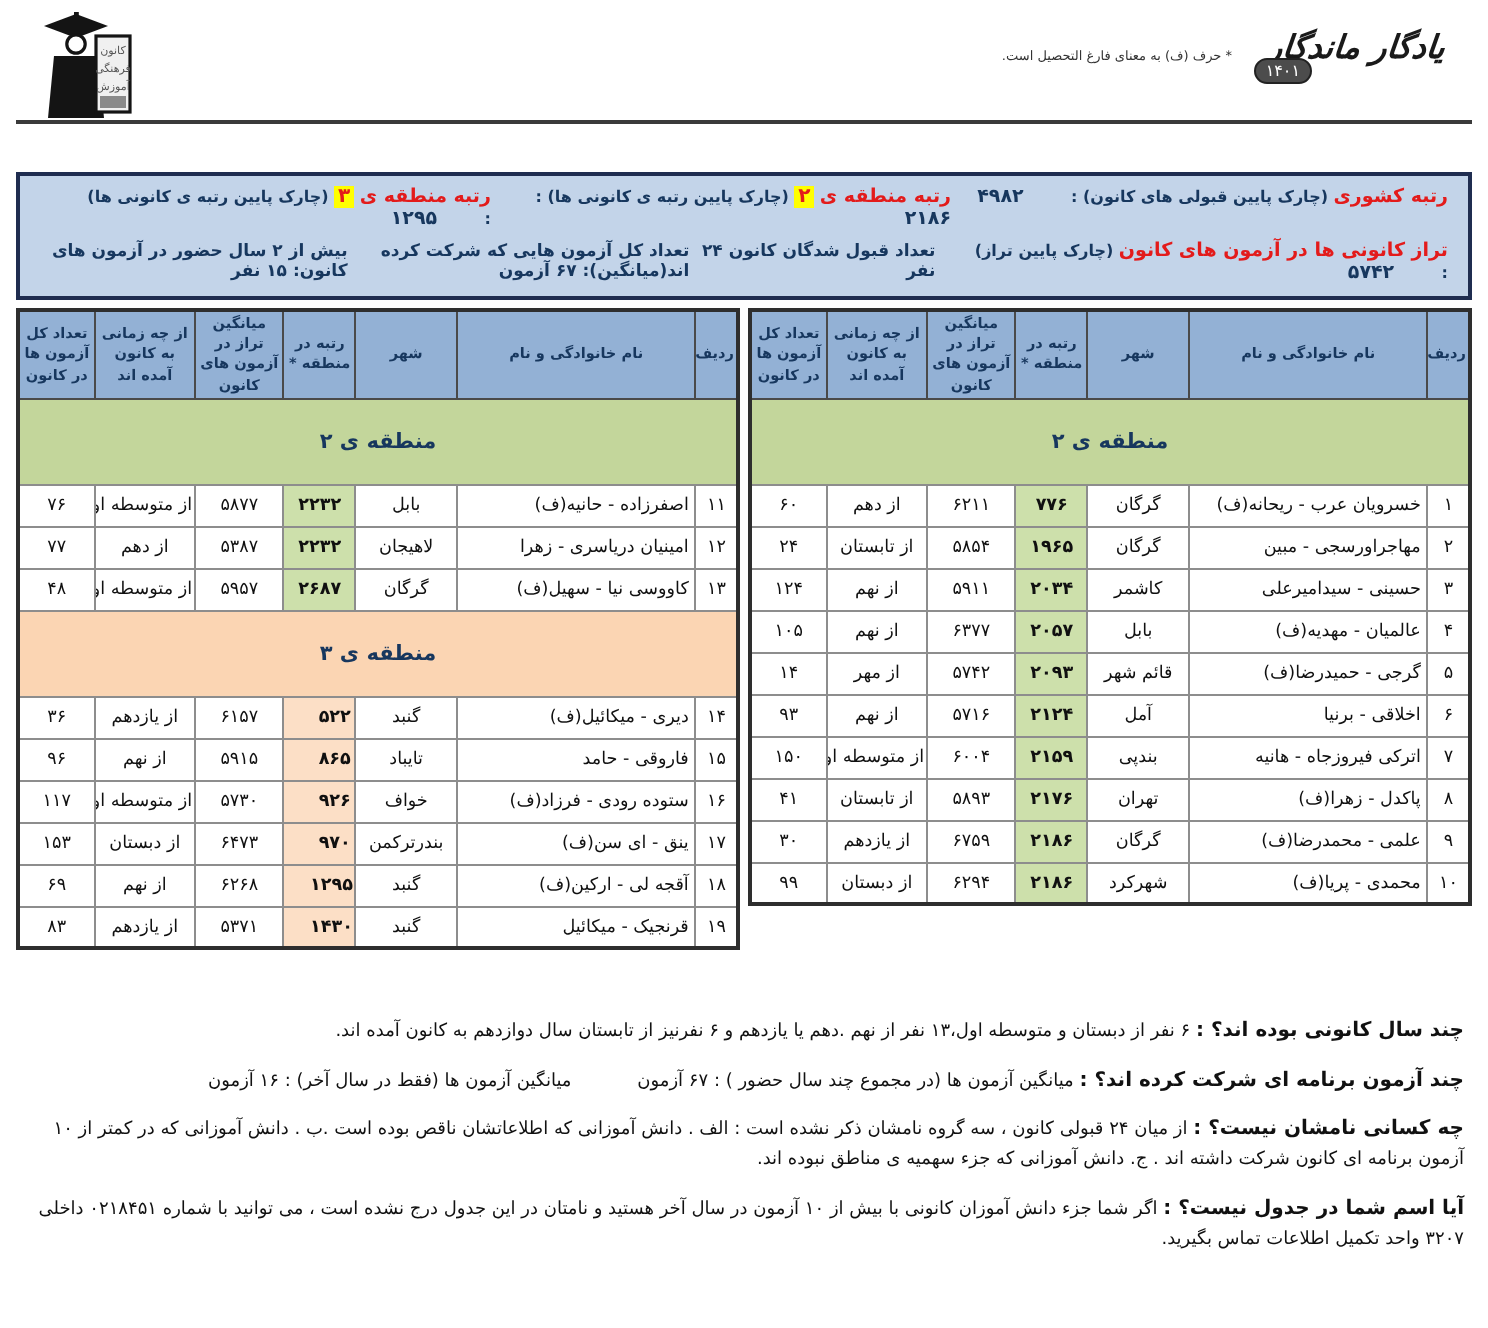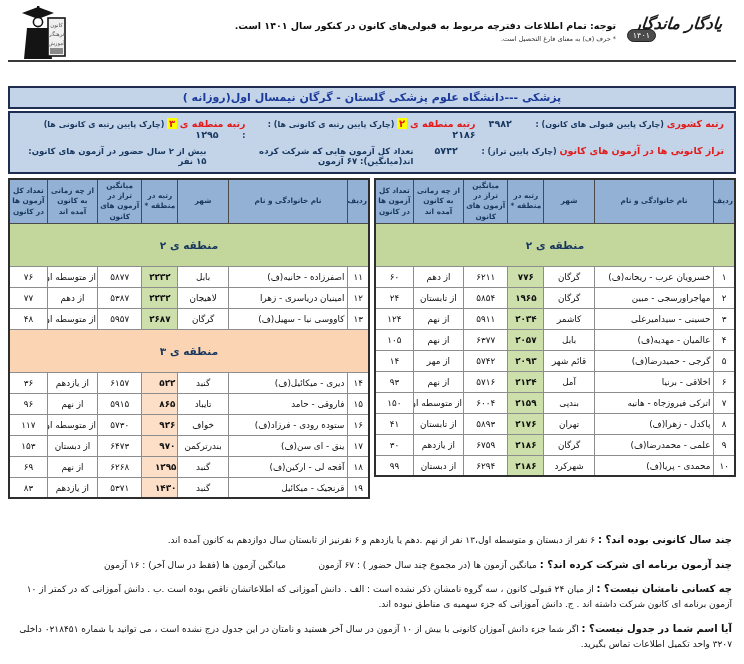--- a/index.html
+++ b/index.html
@@ -78,31 +78,29 @@
       <path d="M13,24 L35,24 L38,55 L10,55 Z" fill="#141414"></path>
       <rect x="30" y="26" width="7" height="4" fill="#141414"></rect>
       <rect x="34" y="14" width="17" height="38" fill="#f0f0f0" stroke="#141414" stroke-width="1.6"></rect>
       <text x="42.5" y="23" font-size="5.5" text-anchor="middle" fill="#555">کانون</text>
       <text x="42.5" y="32" font-size="5.5" text-anchor="middle" fill="#555">فرهنگی</text>
       <text x="42.5" y="41" font-size="5.5" text-anchor="middle" fill="#555">آموزش</text>
       <rect x="36" y="44" width="13" height="6" fill="#8a8a8a"></rect>
     </svg>
   </div>
   <div class="notice">
-    <div class="notice-line1">توجه: تمام اطلاعات دفترچه مربوط به قبولی‌های کانون در کنکور سال ۱۴۰۱ است.</div>
     <div class="notice-line2">* حرف (ف) به معنای فارغ التحصیل است.</div>
   </div>
   <div class="brand">
     <div class="brand-name">یادگار ماندگار</div>
     <div class="brand-badge">۱۴۰۱</div>
   </div>
 </div>
 
 <div class="panel">
-  <div class="title-bar">پزشکی ---دانشگاه علوم پزشکی گلستان - گرگان نیمسال اول(روزانه )</div>
 
   <div class="stats">
     <div class="stats-row">
       <div class="stat-cell w-nat">
         <span class="stat-label">رتبه کشوری</span>
         <span class="stat-paren">(چارک پایین قبولی های کانون) :</span>
         <span class="stat-value">۴۹۸۲</span>
       </div>
       <div class="stat-cell w-r2">
         <span class="stat-label">رتبه منطقه ی</span>
@@ -116,20 +114,21 @@
         <span class="stat-paren">(چارک پایین رتبه ی کانونی ها) :</span>
         <span class="stat-value">۱۲۹۵</span>
       </div>
     </div>
     <div class="stats-row">
       <div class="stat-cell w-taraz">
         <span class="stat-label">تراز کانونی ها در آزمون های کانون</span>
         <span class="stat-paren">(چارک پایین تراز) :</span>
         <span class="stat-value">۵۷۴۲</span>
       </div>
+      <div class="stat-cell w-acc stat-plain">تعداد قبول شدگان کانون ۲۴ نفر</div>
       <div class="stat-cell w-exams stat-plain">تعداد کل آزمون هایی که شرکت کرده اند(میانگین): ۶۷ آزمون</div>
       <div class="stat-cell w-pres stat-plain">بیش از ۲ سال حضور در آزمون های کانون: ۱۵ نفر</div>
     </div>
   </div>
 </div>
 
 <div class="tables">
   <table class="results">
     <colgroup>
         <col style="width:21px">

